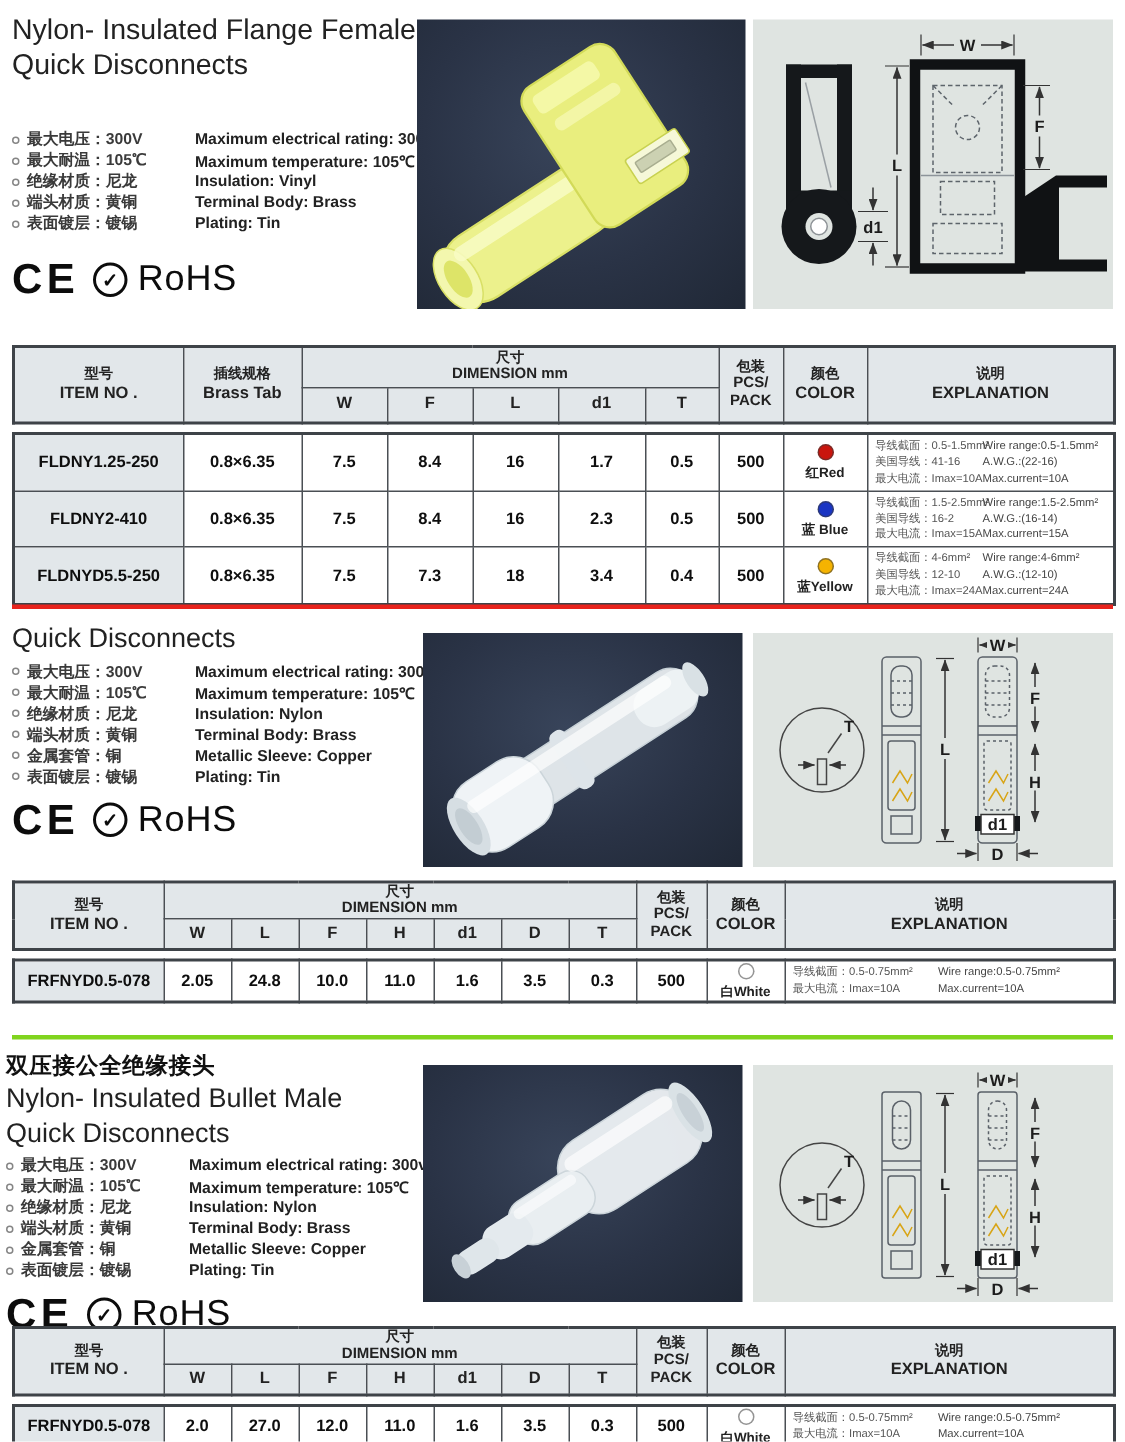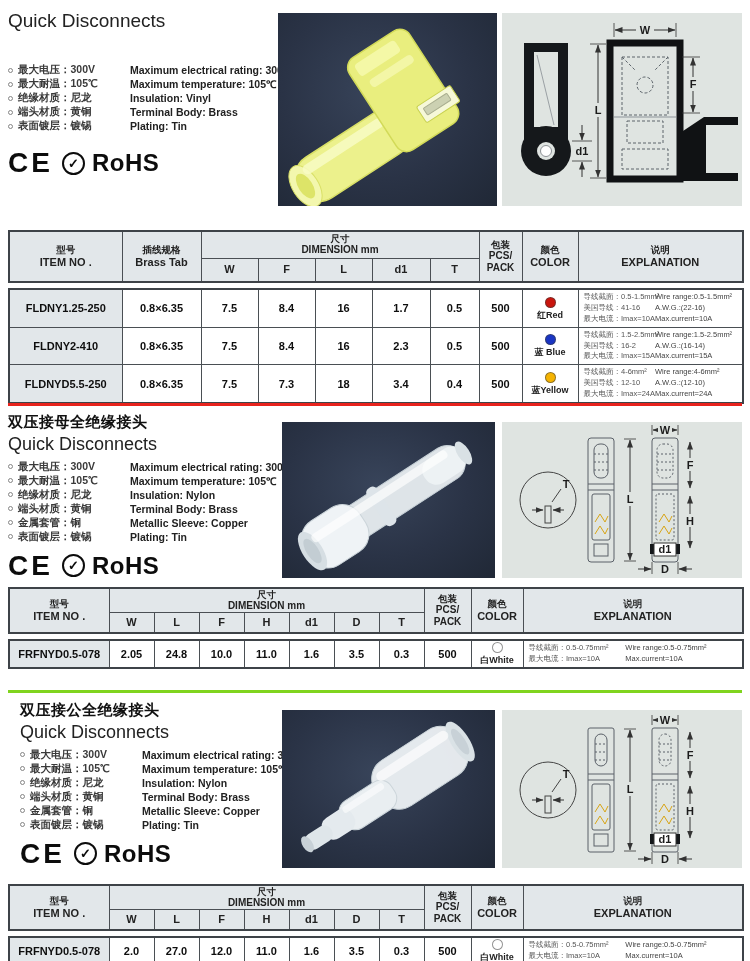--- a/index.html
+++ b/index.html
@@ -21,21 +21,21 @@
   .spec-bullet { width:5px; height:5px; border:1px solid #858585; border-radius:50%; margin-right:5px; flex:none; }
   .spec-zh { font-size:10.5px; font-weight:bold; color:#3a3a3a; width:112px; flex:none; white-space:nowrap; }
   .spec-en { font-size:10.5px; font-weight:bold; color:#222; white-space:nowrap; }
 
   .logo-row { display:flex; align-items:center; margin-top:14px; }
   .logo-row.tight { margin-top:6px; }
   .ce-text { font-size:28px; font-weight:bold; letter-spacing:3px; color:#0c0c0c; }
   .cert-circle { width:23px; height:23px; border:2.5px solid #0c0c0c; border-radius:50%;
     display:flex; align-items:center; justify-content:center;
     font-size:13px; font-weight:bold; color:#0c0c0c; margin:0 7px 0 9px; }
-  .rohs-text { font-size:24px; font-weight:bold; color:#0c0c0c; letter-spacing:0.5px; }
+  .rohs-text { font-size:24px; font-weight:normal; color:#0c0c0c; letter-spacing:0.5px; }
 
   
   .photo { position:absolute; background:radial-gradient(ellipse at 45% 40%, #38445a 0%, #2a3346 55%, #202836 100%); }
   .draw  { position:absolute; background:#dfe4e1; }
   .photo svg, .draw svg { display:block; width:100%; height:100%; }
 
   
   .sep { position:absolute; left:8px; width:734px; height:3px; }
 
   
@@ -69,20 +69,21 @@
 <svg width="0" height="0" style="position:absolute" aria-hidden="true">
   <defs>
     <marker id="arw" viewBox="0 0 8 6" markerWidth="8" markerHeight="6" refX="7.5" refY="3" orient="auto-start-reverse" markerUnits="userSpaceOnUse">
       <path d="M0,0 L8,3 L0,6 Z" fill="#333"></path>
     </marker>
   </defs>
 </svg>
 
 <div class="sec-text" style="left:8px; top:8px;">
   <div class="title-en">
+    <div>Nylon- Insulated Flange Female</div>
     <div>Quick Disconnects</div>
   </div>
   <div class="specs" style="margin-top:31px;">
     <div class="spec-row">
         <span class="spec-bullet"></span>
         <span class="spec-zh">最大电压：300V</span>
         <span class="spec-en">Maximum electrical rating: 300volts</span>
       </div>
     <div class="spec-row">
         <span class="spec-bullet"></span>
@@ -331,21 +332,20 @@
         </div>
       </td>
     </tr>
   </tbody>
     </table>
 </div>
 
 <div class="sep" style="top: 403px; background: rgb(232, 35, 29);"></div>
 
 <div class="sec-text" style="left:8px; top:413px;">
-  <div class="title-zh">双压接母全绝缘接头</div>
   <div class="title-en sm">
     <div>Quick Disconnects</div>
   </div>
   <div class="specs tight">
     <div class="spec-row">
         <span class="spec-bullet"></span>
         <span class="spec-zh">最大电压：300V</span>
         <span class="spec-en">Maximum electrical rating: 300volts</span>
       </div>
     <div class="spec-row">
@@ -555,23 +555,24 @@
           </div>
         </div>
       </td>
     </tr>
   </tbody>
     </table>
 </div>
 
 <div class="sep" style="top: 690px; background: rgb(128, 212, 30);"></div>
 
-<div class="sec-text" style="left:20px; top:701px;">
+<div class="sec-text" style="left:4px; top:701px;">
   <div class="title-zh">双压接公全绝缘接头</div>
   <div class="title-en sm">
+    <div>Nylon- Insulated Bullet Male</div>
     <div>Quick Disconnects</div>
   </div>
   <div class="specs tight">
     <div class="spec-row">
         <span class="spec-bullet"></span>
         <span class="spec-zh">最大电压：300V</span>
         <span class="spec-en">Maximum electrical rating: 300volts</span>
       </div>
     <div class="spec-row">
         <span class="spec-bullet"></span>

